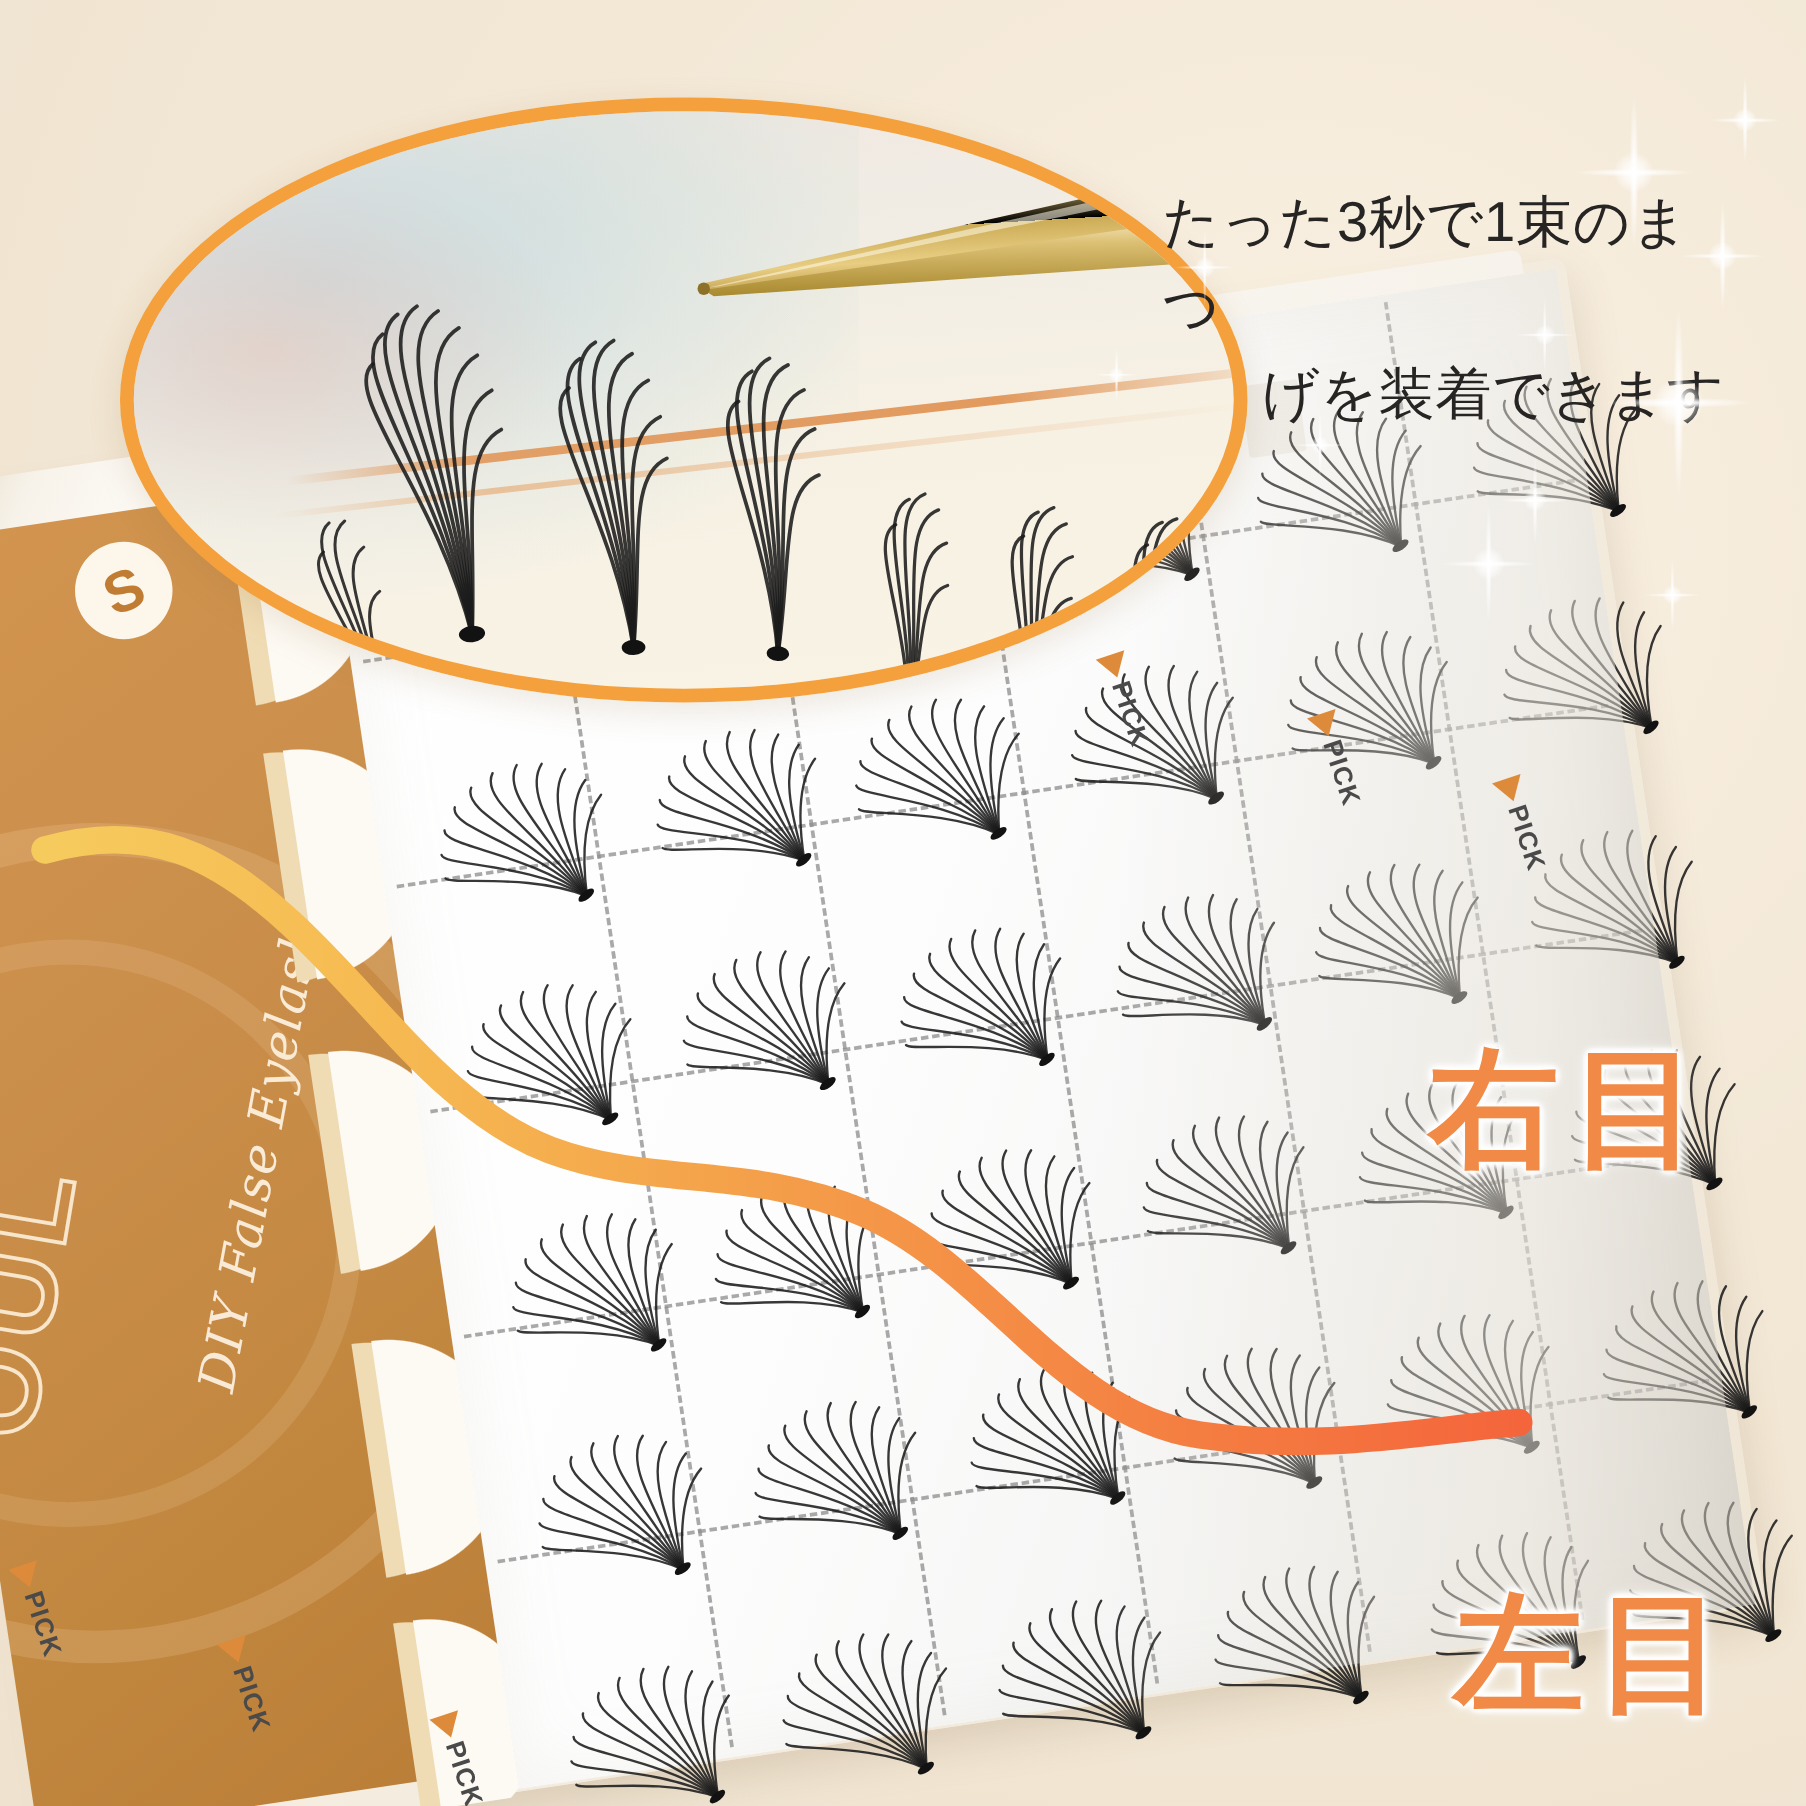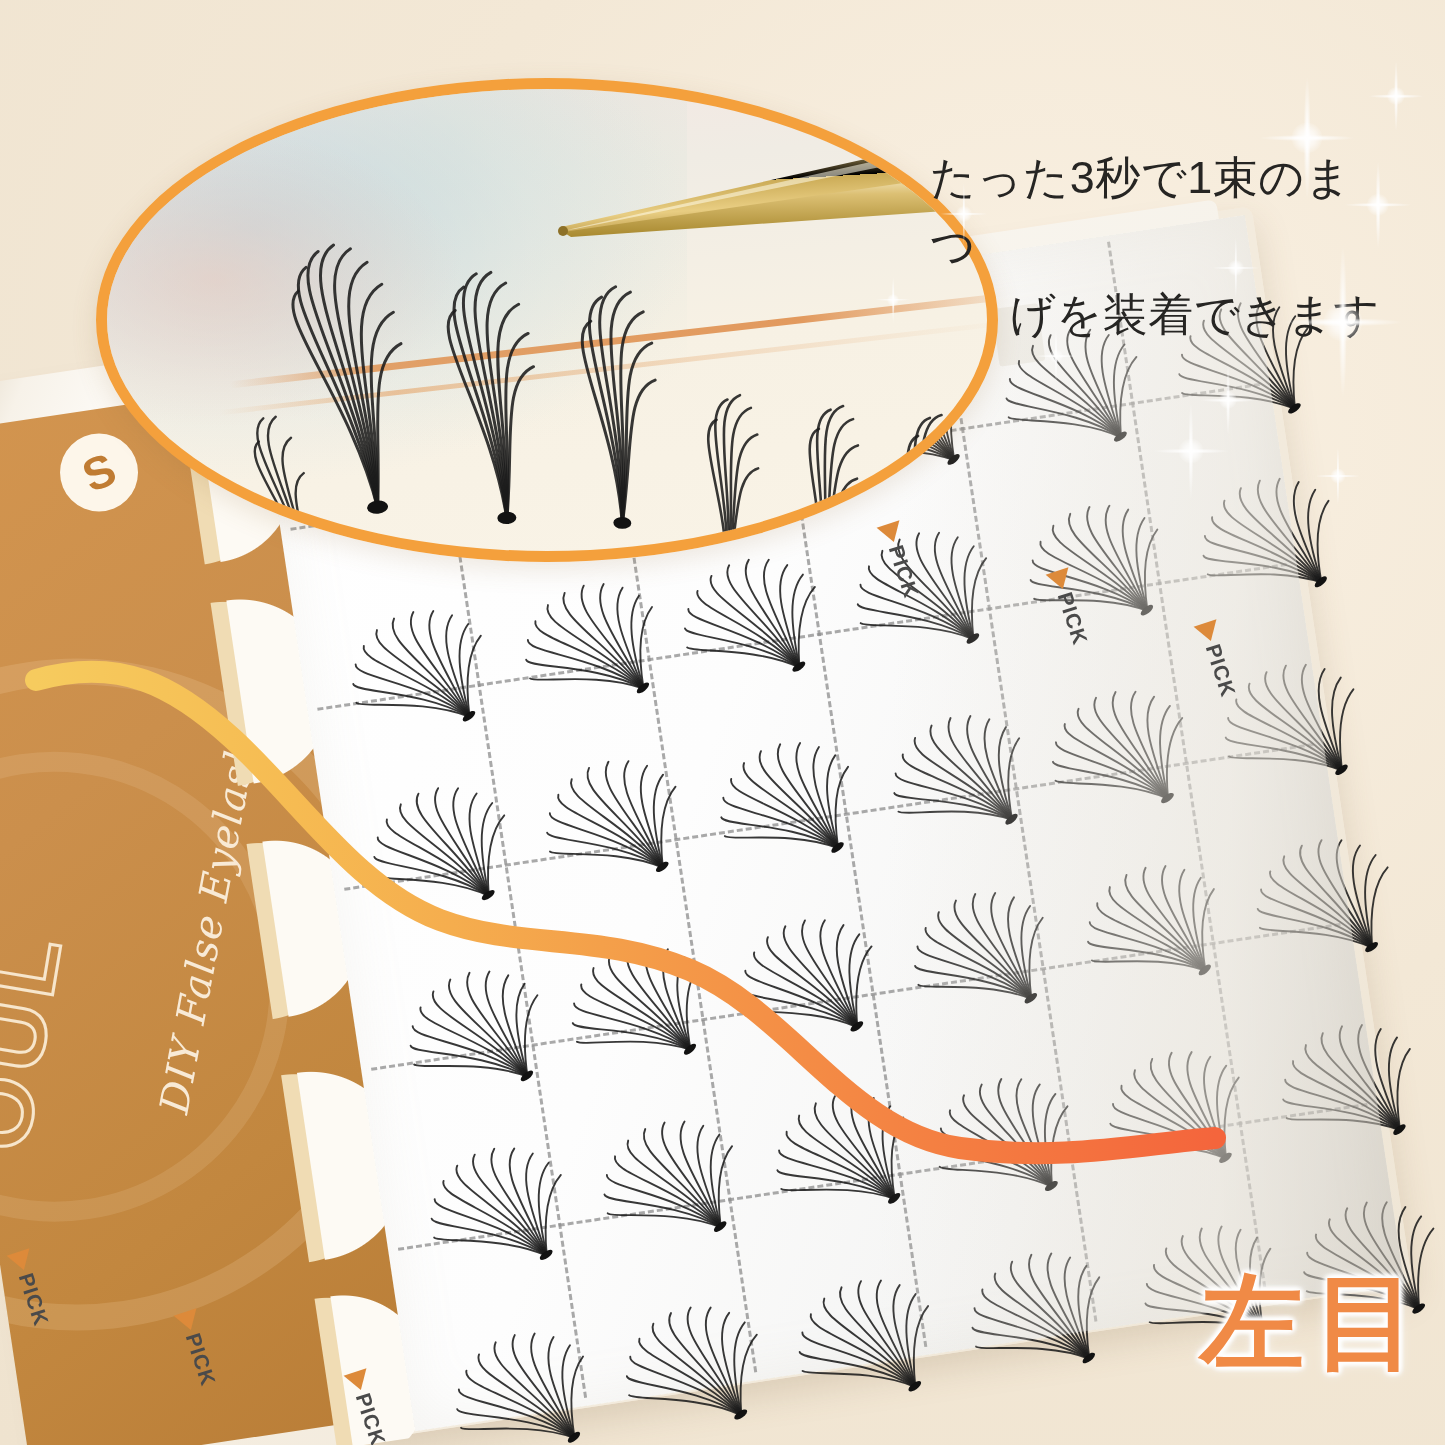--- a/index.html
+++ b/index.html
@@ -321,21 +321,21 @@
     font-weight: 700;
     color: #f08a46;
     letter-spacing: 10px;
     text-shadow:
       0 0 3px #fff, 0 0 3px #fff, 0 0 6px #fff, 0 0 6px #fff,
       2px 2px 5px rgba(255,255,255,.95), -2px -2px 5px rgba(255,255,255,.95),
       2px -2px 5px rgba(255,255,255,.95), -2px 2px 5px rgba(255,255,255,.95),
       0 0 14px rgba(255,255,255,.9);
   }
   #label-right { left: 1143px; top: 818px; }
-  #label-left  { left: 1200px; top: 1254px; }
+  #label-left  { left: 1163px; top: 1254px; }
 </style>
 </head>
 <body>
 
 <div id="stage">
 
   <div id="photo">
     <div class="boxlid">
 
       <div class="sleeve"></div>
@@ -1018,20 +1018,21 @@
             <ellipse cx="65" cy="189" rx="6.5" ry="4.18" fill="#121212"></ellipse>
           </svg></div>
       </div>
   </div>
 
   <div id="headline">
     <span class="l1">たった3秒で1束のまつ</span>
     <span class="l2">げを装着できます</span>
   </div>
 
+  <div class="eyelabel" id="label-right">右目</div>
   <div class="eyelabel" id="label-left">左目</div>
 
   <div id="sparklefield">
       <div class="sparkle" style="left: 1247px; top: 78px; width: 120px; height: 120px;">
         <div class="v" style="width: 6.6px; height: 120px;"></div>
         <div class="h" style="height: 6px; width: 93.6px;"></div>
         <div class="core"></div>
       </div>
       <div class="sparkle" style="left: 1335px; top: 162px; width: 86px; height: 86px;">
         <div class="v" style="width: 4.73px; height: 86px;"></div>

